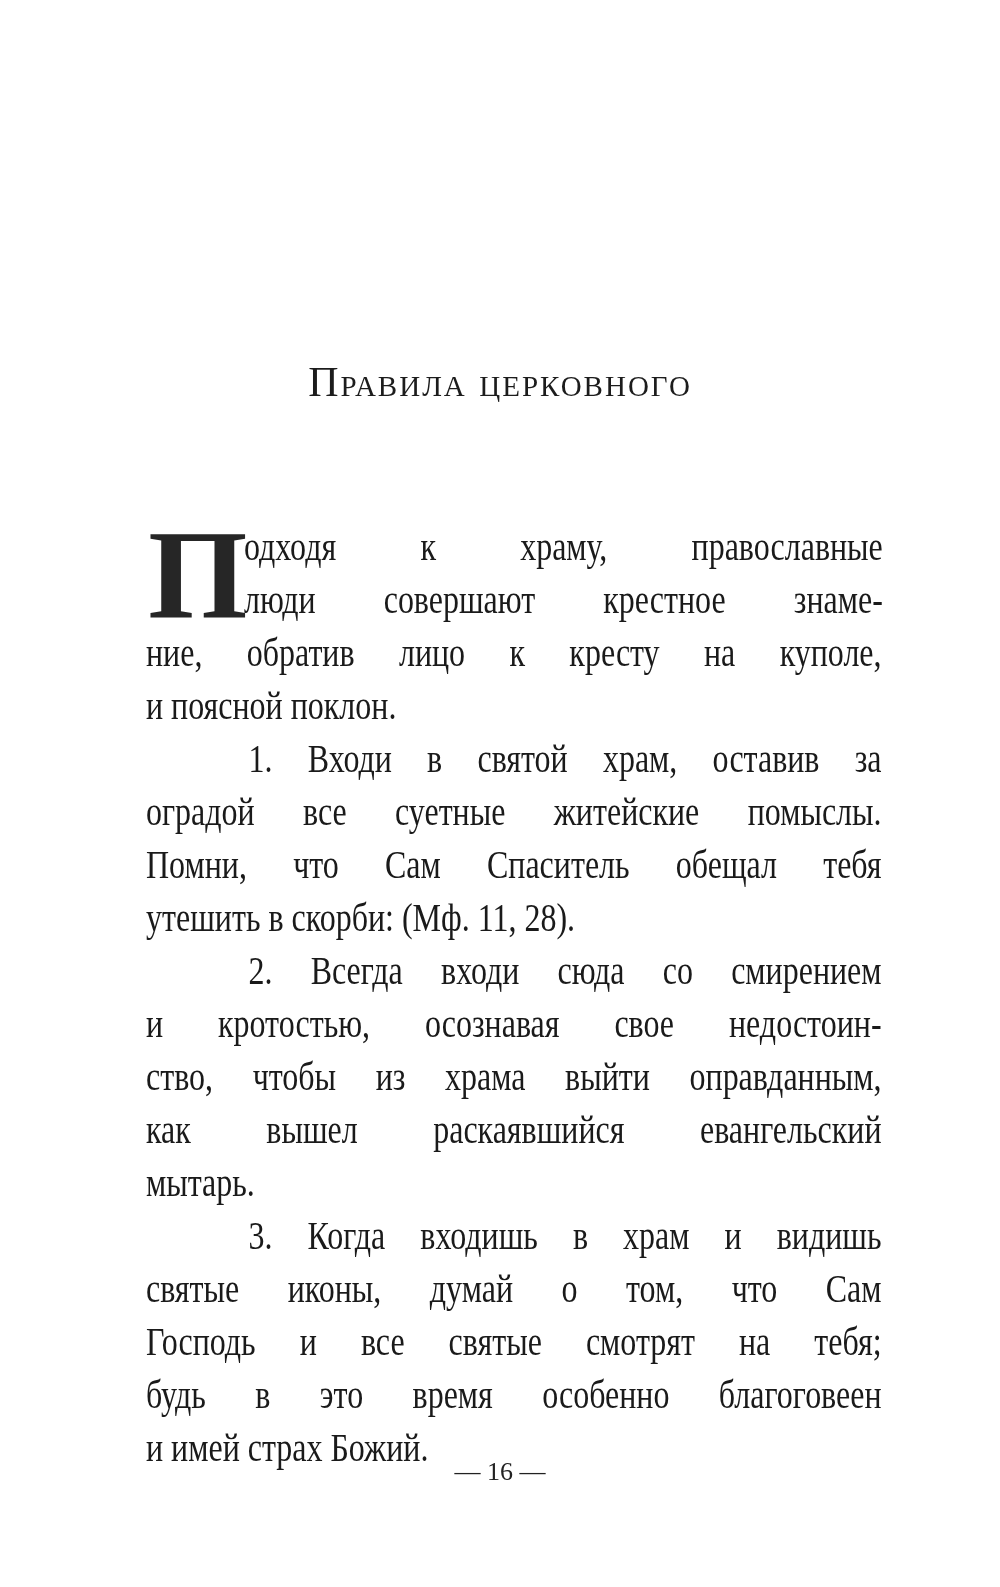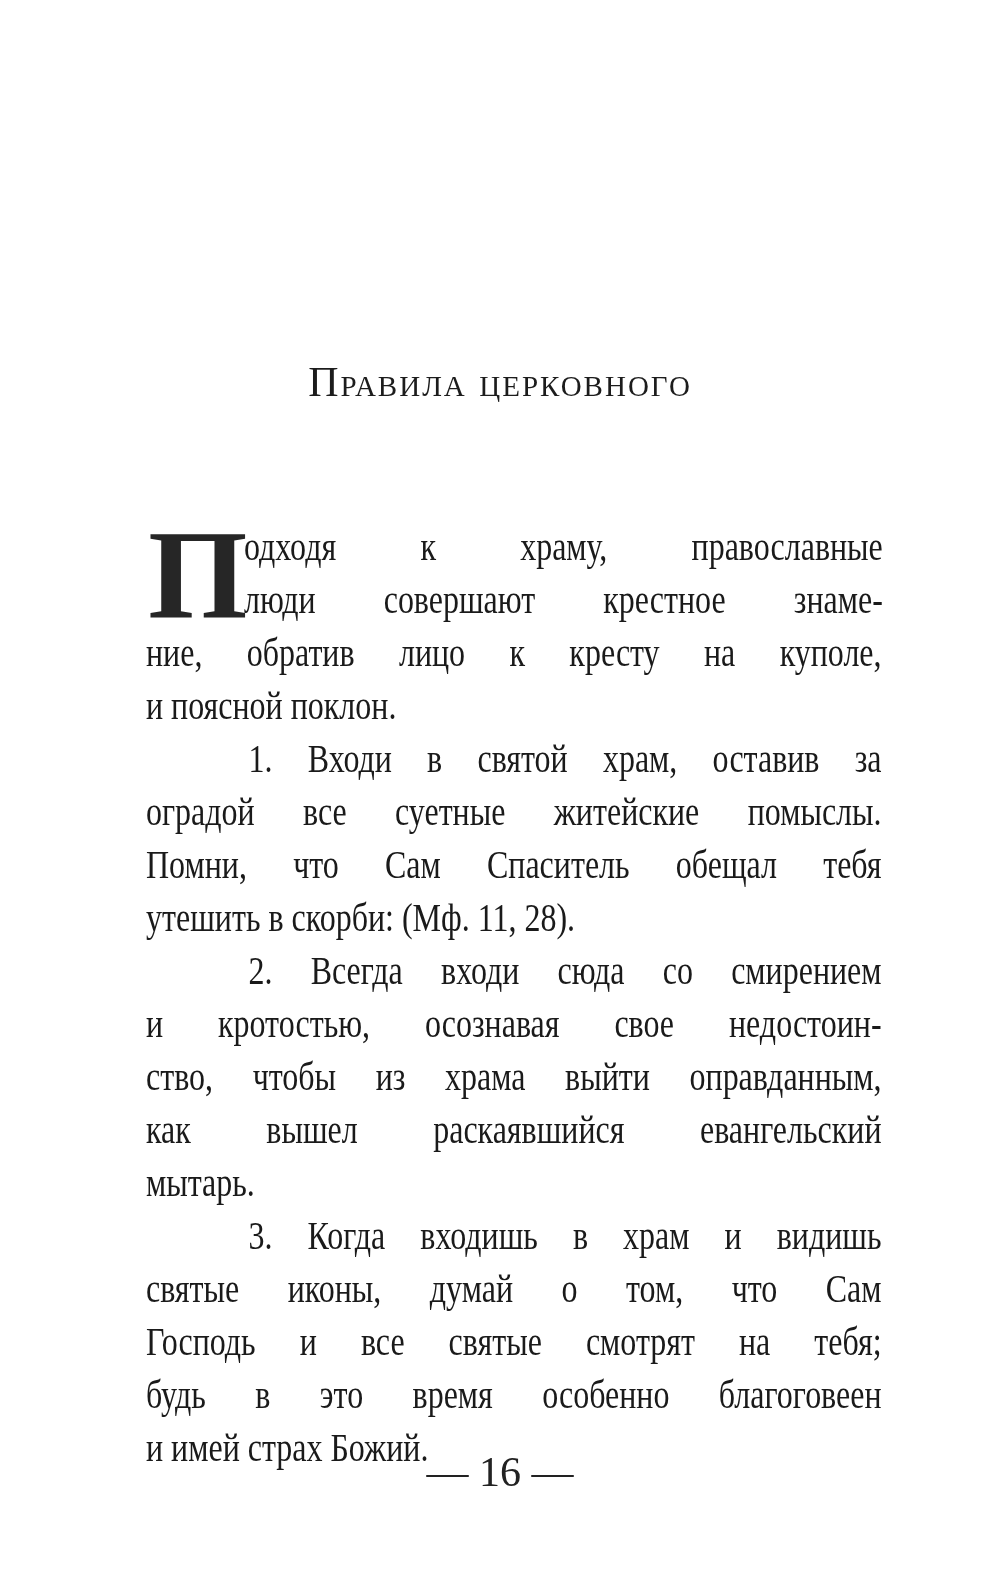--- a/index.html
+++ b/index.html
@@ -80,21 +80,21 @@
       font-weight: bold;
       color: #262626;
       overflow: visible;
     }
     .page-number {
       position: absolute;
       left: 0;
       top: 1448px;
       width: 1000px;
       text-align: center;
-      font-size: 42px;
+      font-size: 26px;
       line-height: 48px;
       color: #222;
     }
   </style>
 </head>
 <body>
 
 <div class="page">
 
   <div class="title title-line1">Правила церковного</div>

